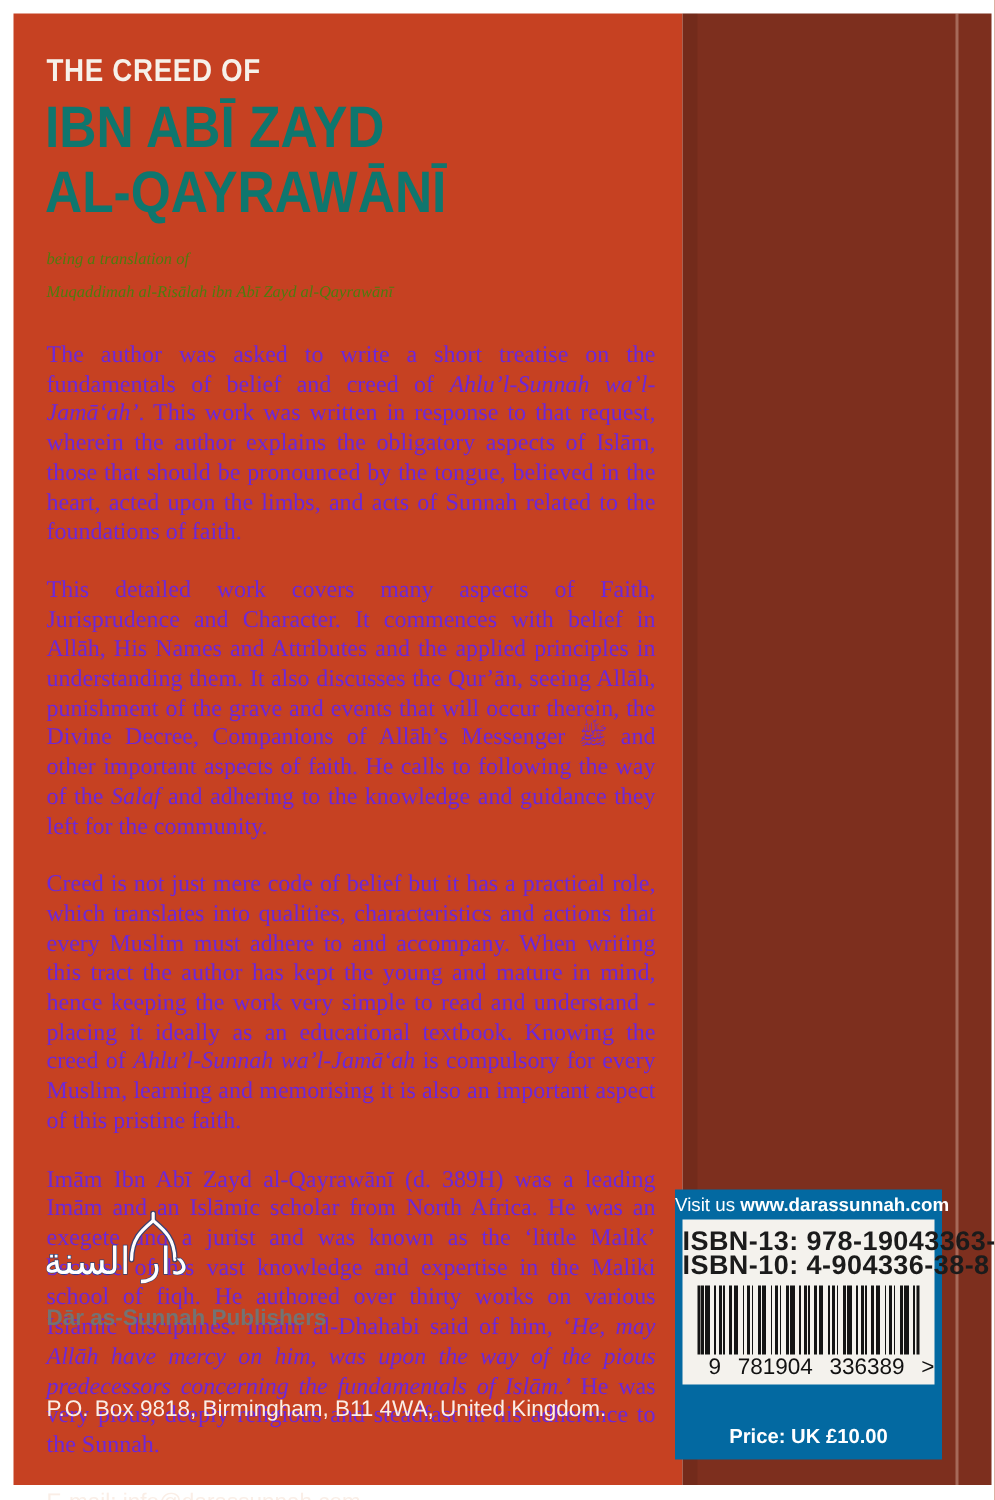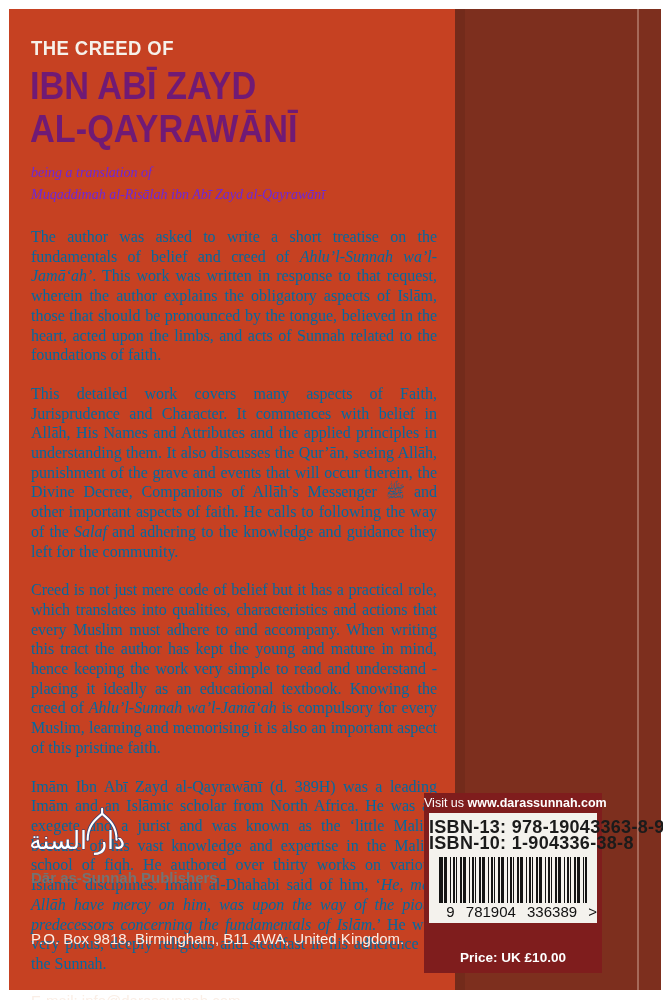--- a/index.html
+++ b/index.html
@@ -8,38 +8,38 @@
 
   
   .cover{position:absolute;left:9px;top:9px;width:446px;height:981px;background:#c64122;}
   
   .spine{position:absolute;left:455px;top:9px;width:206px;height:981px;background:#7d2f1e;}
   .spine-crease{position:absolute;left:637px;top:9px;width:2px;height:981px;background:rgba(255,230,215,0.32);}
   .spine-shade{position:absolute;left:455px;top:9px;width:10px;height:981px;background:rgba(0,0,0,0.08);}
 
   
   .title-small{position:absolute;left:31px;top:36px;color:#f6f1ea;font-weight:bold;font-size:21px;letter-spacing:0.5px;white-space:nowrap;}
-  .title-main{position:absolute;left:30px;top:64px;color:#701a75;font-weight:bold;font-size:39px;line-height:43px;white-space:nowrap;}
+  .title-main{position:absolute;left:30px;top:64px;color:#0f766e;font-weight:bold;font-size:39px;line-height:43px;white-space:nowrap;}
   .condense{display:inline-block;transform:scaleX(0.88);transform-origin:0 50%;}
-  .subtitle{position:absolute;left:31px;top:162px;color:#6d28d9;font-family:"Liberation Serif",serif;font-style:italic;font-size:14px;line-height:22px;}
+  .subtitle{position:absolute;left:31px;top:162px;color:#4d7c0f;font-family:"Liberation Serif",serif;font-style:italic;font-size:11px;line-height:22px;}
 
   
-  .body-text{position:absolute;left:31px;top:227px;width:406px;color:#0369a1;font-family:"Liberation Serif",serif;font-size:16px;line-height:19.7px;text-align:justify;}
+  .body-text{position:absolute;left:31px;top:227px;width:406px;color:#6d28d9;font-family:"Liberation Serif",serif;font-size:16px;line-height:19.7px;text-align:justify;}
   .body-text p{margin:0 0 19px 0;}
   .body-text i{font-style:italic;}
 
   
   .publisher{position:absolute;left:31px;top:807px;color:#faeee6;}
   .logo{width:98px;height:50px;margin-bottom:5px;}
   .pub-name{color:#737373;font-weight:bold;font-size:15px;margin:3px 0 4px 0;}
   .pub-line{font-size:15px;line-height:18px;margin-top:44px;}
   .copyright{font-size:11.5px;margin-top:10px;text-align:center;}
 
   
-  .barcode-panel{position:absolute;left:424px;top:793px;width:178px;background:#7f1d1d;padding-bottom:5px;z-index:5;}
+  .barcode-panel{position:absolute;left:450px;top:793px;width:178px;background:#0369a1;padding-bottom:5px;z-index:5;}
   .visit{height:20px;line-height:20px;text-align:center;color:#ffffff;font-size:12.5px;white-space:nowrap;}
   .visit b{font-weight:bold;}
   .isbn-box{margin:0 5px;background:#f4f2ed;padding:6px 0 2px 0;}
   .isbn-line{text-align:left;color:#1b1b1b;font-weight:bold;font-size:18px;line-height:16px;letter-spacing:0.3px;white-space:nowrap;}
   .bars{height:46px;margin:6px 10px 0 10px;
     background:repeating-linear-gradient(90deg,#141414 0 2px,#f4f2ed 2px 3px,#141414 3px 6px,#f4f2ed 6px 9px,#141414 9px 10px,#f4f2ed 10px 12px,#141414 12px 14px,#f4f2ed 14px 15px,#141414 15px 16px,#f4f2ed 16px 19px);
     border-left:2px solid #141414;border-right:2px solid #141414;}
   .digits{text-align:right;color:#111;font-size:15px;line-height:18px;word-spacing:7px;white-space:nowrap;}
   .price{height:21px;line-height:21px;text-align:center;color:#ffffff;font-weight:bold;font-size:13.5px;white-space:nowrap;margin-top:24px;}
 </style>
@@ -90,20 +90,20 @@
     <div class="pub-line">www.darassunnah.com</div>
     <div class="copyright">© Copyright 2012 by Dār as-Sunnah Publishers</div>
   </div>
 
   <div class="barcode-panel">
     <div class="visit">
       <span>Visit us </span><b>www.darassunnah.com</b>
     </div>
     <div class="isbn-box">
       <div class="isbn-line">ISBN-13: 978-19043363-8-9</div>
-      <div class="isbn-line">ISBN-10: 1-904336-38-8</div>
+      <div class="isbn-line">ISBN-10: 4-904336-38-8</div>
       <div class="bars"></div>
       <div class="digits">9 781904 336389 &gt;</div>
     </div>
     <div class="price">Price: UK £10.00</div>
   </div>
 
 </div>
 
 </body></html>

